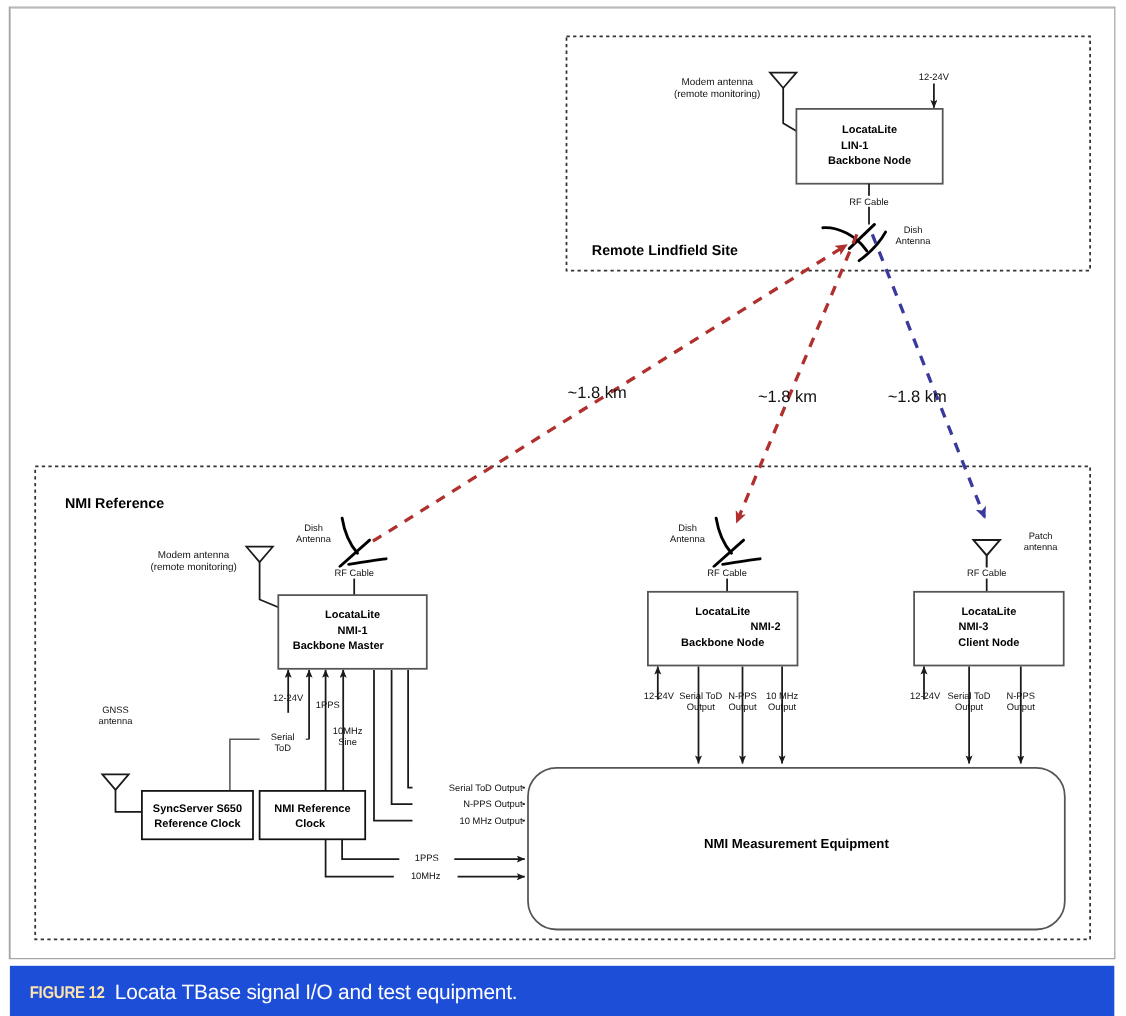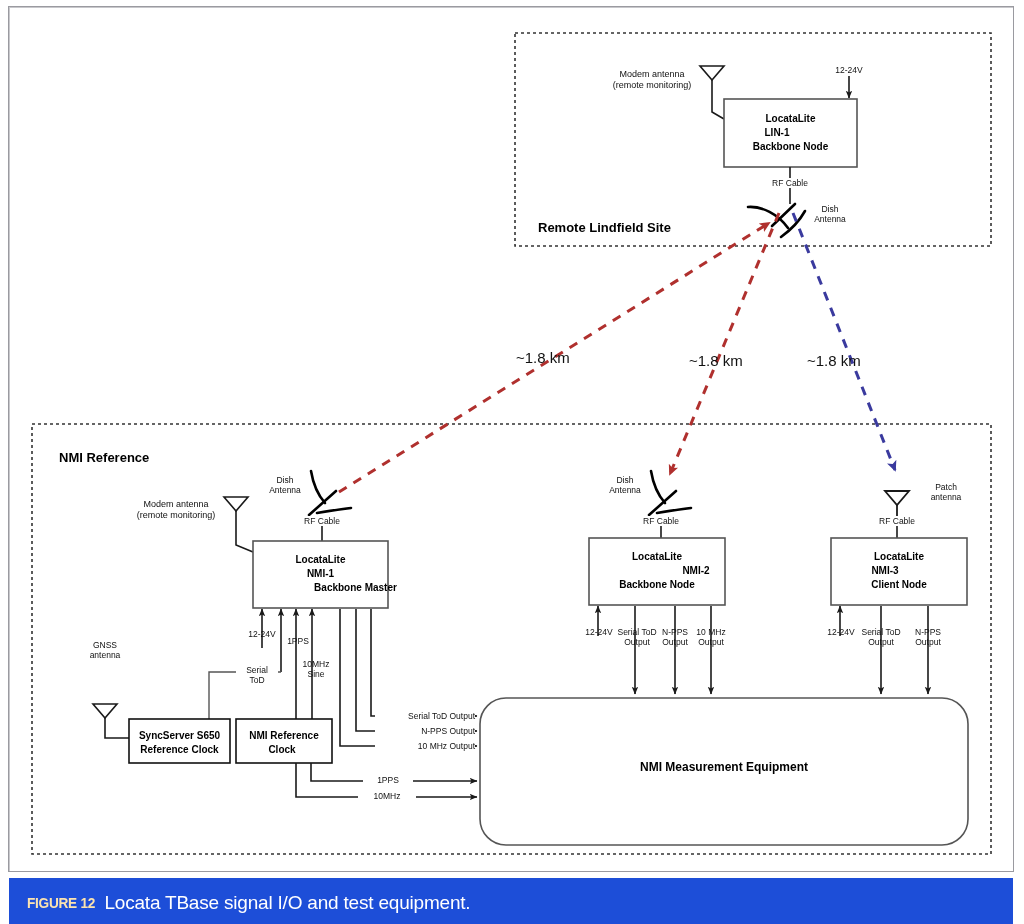--- a/index.html
+++ b/index.html
@@ -191,21 +191,21 @@
   <div class="zonetitle" style="left:59px;top:450px;">NMI Reference</div>
 
   <div class="lbl" style="left:122px;top:499px;width:108px;">Modem antenna
 (remote monitoring)</div>
   <div class="lbl small" style="left:257px;top:475px;width:56px;">Dish
 Antenna</div>
   <div class="lbl small" style="left:289px;top:516px;width:66px;background:#fff;">RF Cable</div>
 
   <div class="boxtext" style="left:253px;top:553px;width:135px;">LocataLite</div>
   <div class="boxtext" style="left:253px;top:567px;width:135px;">NMI-1</div>
-  <div class="boxtext" style="left:253px;top:581px;width:109px;margin-left:48px;">Backbone Master</div>
+  <div class="boxtext" style="left:253px;top:581px;width:109px;">Backbone Master</div>
 
   <div class="lbl small" style="left:237px;top:629px;width:50px;">12-24V</div>
   <div class="lbl small" style="left:236px;top:665px;width:42px;background:#fff;">Serial
 ToD</div>
   <div class="lbl small" style="left:281px;top:636px;width:34px;">1PPS</div>
   <div class="lbl small" style="left:297px;top:659px;width:38px;">10MHz
 Sine</div>
 
   <div class="lbl small right" style="left:375px;top:711px;width:100px;background:#fff;">Serial ToD Output</div>
   <div class="lbl small right" style="left:375px;top:726px;width:100px;background:#fff;">N-PPS Output</div>

